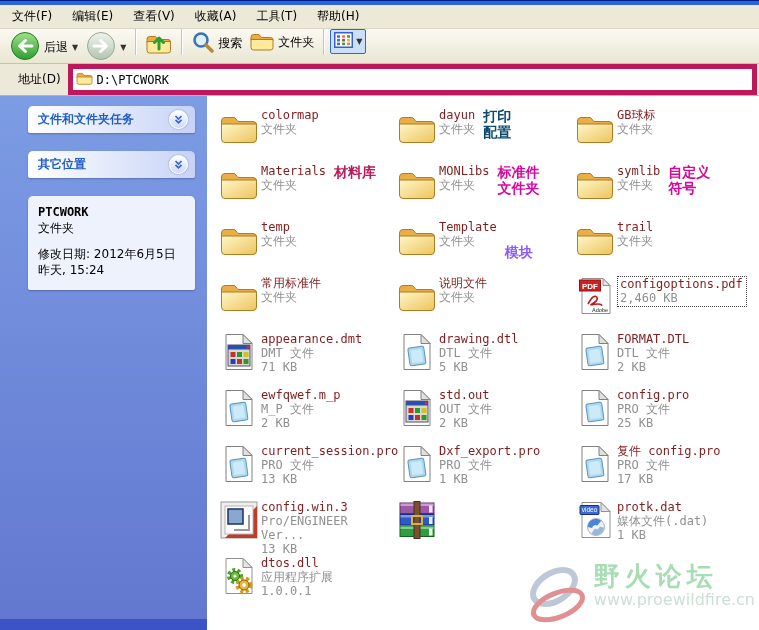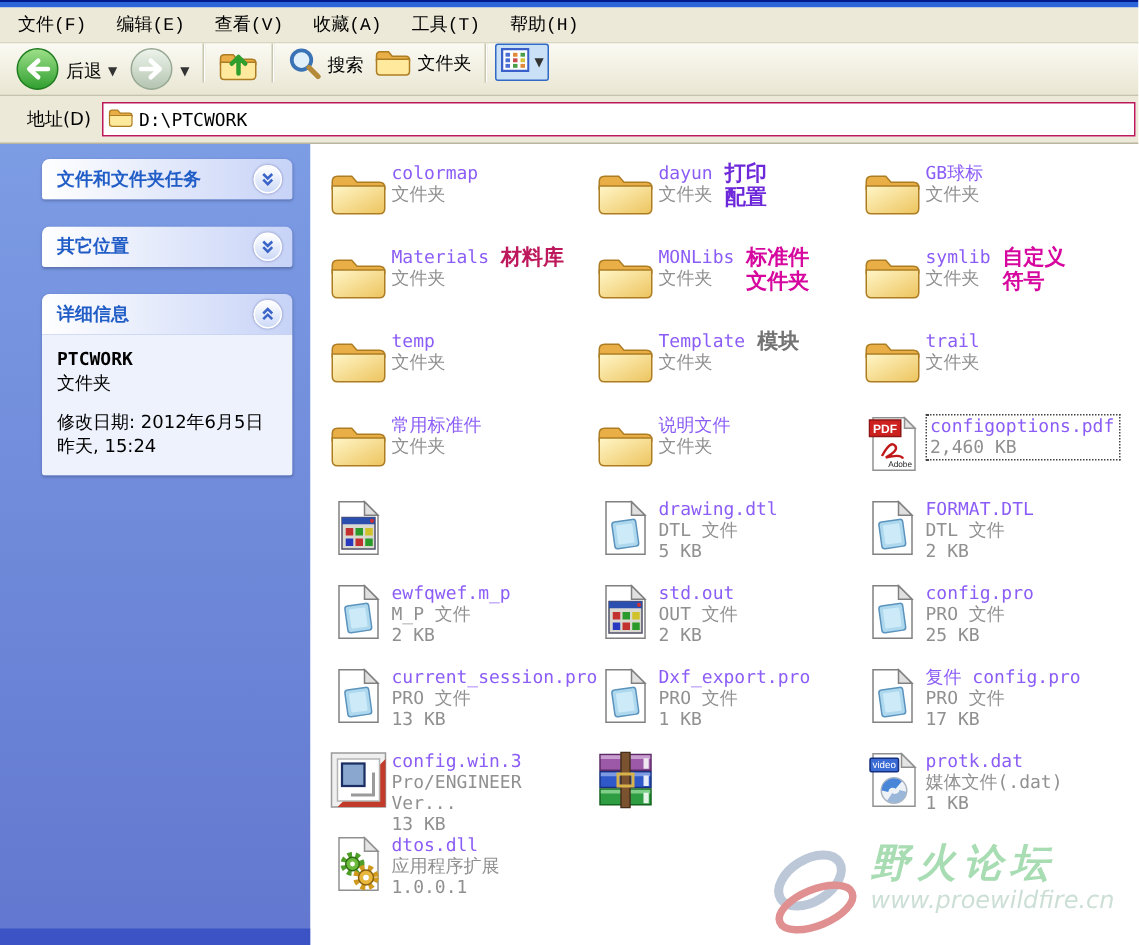--- a/index.html
+++ b/index.html
@@ -2,57 +2,57 @@
 <html><head>
 <meta charset="utf-8">
 <style>
   html,body{margin:0;padding:0;}
   body{width:759px;height:630px;overflow:hidden;background:#fff;
        font-family:"DejaVu Sans","Liberation Sans",sans-serif;font-size:12px;color:#000;}
   .win{position:relative;width:759px;height:630px;display:flex;flex-direction:column;}
   .topstrip{height:5px;background:linear-gradient(#001a8c 0%,#001a8c 30%,#2c65d9 30%,#2c65d9 100%);}
   
   .menubar{height:23px;background:#ece9d8;border-bottom:1px solid #d8d5c0;display:flex;align-items:center;padding-left:2px;}
-  .menu-item{padding:3px 10px;cursor:default;font-family:Liberation Mono, monospace;}
+  .menu-item{padding:3px 10px;cursor:default;}
   
   .toolbar{height:34px;background:linear-gradient(#fbfaf3,#e9e6d2);border-bottom:1px solid #c6c3ac;display:flex;align-items:flex-start;padding-left:6px;}
   .tb-btn{display:flex;align-items:center;gap:4px;padding:2px 4px;border-radius:3px;}
   .tb-sep{width:1px;height:26px;background:#c9c6b0;margin:0 5px;border-right:1px solid #fff;}
   .caret{font-size:8px;color:#333;line-height:8px;}
   .tb-views{border:1px solid #316ac5;background:#c9e0f7;padding:2px 3px;border-radius:2px;display:flex;align-items:center;gap:3px;}
   
   .addressbar{height:27px;background:#ece9d8;border-bottom:1px solid #b9b6a0;display:flex;align-items:center;padding:2px 2px 2px 6px;}
   .addr-label{margin-right:7px;margin-left:12px;}
-  .addr-input{flex:1;height:21px;background:#fff;border:1px solid #be185d;display:flex;align-items:center;gap:4px;padding-left:3px;
+  .addr-input{flex:1;height:21px;background:#fff;border:5px solid #be185d;display:flex;align-items:center;gap:4px;padding-left:3px;
               font-family:"DejaVu Sans Mono","Liberation Mono",monospace;}
   
   .main{flex:1;display:flex;min-height:0;}
   .sidebar{width:207px;background:linear-gradient(#7c9ce4,#6277cf);position:relative;padding-top:10px;box-sizing:border-box;}
   .sidebar::after{content:"";position:absolute;left:0;right:0;bottom:0;height:11px;background:#3b53c4;}
   .panel{margin:0 12px 18px 28px;border-radius:5px 5px 2px 2px;overflow:hidden;box-shadow:0 1px 2px rgba(0,0,30,.25);}
   .panel-head{height:27px;background:linear-gradient(90deg,#ffffff,#c7d3f7);display:flex;align-items:center;justify-content:space-between;
               padding:0 7px 0 10px;color:#215dc6;font-weight:bold;cursor:pointer;}
   .chev-btn{width:17px;height:17px;border-radius:50%;background:linear-gradient(#ffffff,#cdd9f7);border:1px solid #fff;
             display:flex;align-items:center;justify-content:center;box-shadow:0 0 2px rgba(0,0,80,.4);}
   .panel-body{background:#eef2fc;padding:8px 10px 12px 10px;line-height:16px;}
   .d-name{font-weight:bold;font-family:"DejaVu Sans Mono","Liberation Mono",monospace;}
   .d-mod{margin-top:10px;}
   
   .content{flex:1;background:#fff;position:relative;padding:10px 0 0 10px;box-sizing:border-box;}
   .grid{display:grid;grid-template-columns:178px 178px 178px;grid-auto-rows:56px;}
   .tile{display:flex;align-items:flex-start;cursor:default;}
   .tile .icon{width:44px;min-width:44px;height:44px;display:flex;align-items:center;justify-content:center;}
   .t-text{display:flex;margin-top:2px;}
   .t-lines{line-height:14px;font-family:"DejaVu Sans Mono","Liberation Mono",monospace;}
-  .t-name{color:#8b5cf6;}
+  .t-name{color:#7f1d1d;}
   .t-meta{color:#909090;}
   .t-lines.selected{border:1px dotted #444;padding:0 3px 1px 2px;}
   .t-ann{margin-left:8px;line-height:16px;font-size:14px;font-weight:bold;white-space:nowrap;}
   
-  .watermark{position:absolute;right:16px;bottom:4px;display:flex;align-items:flex-start;font-style:italic;}
+  .watermark{position:absolute;right:4px;bottom:4px;display:flex;align-items:flex-start;}
   .wm-text{margin-left:2px;}
   .wm-title{font-size:26px;font-weight:bold;letter-spacing:5px;line-height:30px;}
   .wm-url{font-size:16px;line-height:18px;text-align:center;}
 </style>
 </head>
 <body>
 
 <div class="win">
   <div class="topstrip"></div>
 
@@ -168,28 +168,20 @@
         <div class="panel-head">
           <span>其它位置</span>
           <span class="chev-btn">
             <svg width="11" height="11" viewBox="0 0 11 11">
                 <path d="M2.5 2 l3 3 3-3 M2.5 5.8 l3 3 3-3" stroke="#3a64c8" stroke-width="1.7" fill="none"></path>
               </svg>
           </span>
         </div>
       </div>
       <div class="panel">
-        <div class="panel-head">
-          <span>详细信息</span>
-          <span class="chev-btn">
-            <svg width="11" height="11" viewBox="0 0 11 11">
-                <path d="M2.5 5 l3-3 3 3 M2.5 8.8 l3-3 3 3" stroke="#3a64c8" stroke-width="1.7" fill="none"></path>
-              </svg>
-          </span>
-        </div>
         <div class="panel-body">
           <div class="d-name">PTCWORK</div>
           <div>文件夹</div>
           <div class="d-mod">修改日期: 2012年6月5日 昨天, 15:24</div>
         </div>
       </div>
     </div>
 
     <div class="content">
       <div class="grid" id="file-grid">
@@ -224,21 +216,21 @@
                 </defs>
     <path d="M1.5 8 Q1.5 4.5 5 4.5 h9.5 l3.5 4 H33 q3.5 0 3.5 3.5 V13 H1.5 Z" fill="#e9ae45" stroke="#ad7d23"></path>
     <path d="M1.5 11 H36.5 V26 q0 3.5 -3.5 3.5 H5 Q1.5 29.5 1.5 26 Z" fill="url(#fg)" stroke="#ad7d23"></path>
               </svg>
             </span>
             <div class="t-text">
               <div class="t-lines">
                 <div class="t-name">dayun</div>
                 <div class="t-meta">文件夹</div>
               </div>
-              <div class="t-ann" style="color: #6d28d9; text-align: center;">
+              <div class="t-ann" style="color: #0c4a6e; text-align: center;">
                 <div>打印</div>
                 <div>配置</div>
               </div>
             </div>
           </div>
           <div class="tile">
             <span class="icon">
               <svg width="38" height="31" viewBox="0 0 38 31">
     <defs>
                   <linearGradient id="fg" x1="0" y1="0" x2="1" y2="1">
@@ -359,21 +351,21 @@
                 </defs>
     <path d="M1.5 8 Q1.5 4.5 5 4.5 h9.5 l3.5 4 H33 q3.5 0 3.5 3.5 V13 H1.5 Z" fill="#e9ae45" stroke="#ad7d23"></path>
     <path d="M1.5 11 H36.5 V26 q0 3.5 -3.5 3.5 H5 Q1.5 29.5 1.5 26 Z" fill="url(#fg)" stroke="#ad7d23"></path>
               </svg>
             </span>
             <div class="t-text">
               <div class="t-lines">
                 <div class="t-name">Template</div>
                 <div class="t-meta">文件夹</div>
               </div>
-              <div class="t-ann" style="color: #737373;">
+              <div class="t-ann" style="color: #8b5cf6; margin-top: 24px;">
                 <div>模块</div>
               </div>
             </div>
           </div>
           <div class="tile">
             <span class="icon">
               <svg width="38" height="31" viewBox="0 0 38 31">
     <defs>
                   <linearGradient id="fg" x1="0" y1="0" x2="1" y2="1">
                     <stop offset="0" stop-color="#fff6c8"></stop>
@@ -458,20 +450,27 @@
     <rect x="4" y="12" width="22" height="4.5" fill="#2b4fae"></rect>
                 <circle cx="24" cy="14.2" r="1.4" fill="#d03030"></circle>
     <rect x="6.5" y="19" width="5" height="5" fill="#c23030"></rect>
                 <rect x="13" y="19" width="5" height="5" fill="#2a9a2a"></rect>
                 <rect x="19.5" y="19" width="5" height="5" fill="#cfc22a"></rect>
     <rect x="6.5" y="26" width="5" height="5" fill="#2a3ac0"></rect>
                 <rect x="13" y="26" width="5" height="5" fill="#c23030"></rect>
                 <rect x="19.5" y="26" width="5" height="5" fill="#2a9a2a"></rect>
               </svg>
             </span>
+            <div class="t-text">
+              <div class="t-lines">
+                <div class="t-name">appearance.dmt</div>
+                <div class="t-meta">DMT 文件</div>
+                <div class="t-meta">71 KB</div>
+              </div>
+            </div>
           </div>
           <div class="tile">
             <span class="icon">
               <svg width="30" height="38" viewBox="0 0 30 38">
     <path d="M2 1.5 H19 L28 10.5 V36.5 H2 Z" fill="#fff" stroke="#808080"></path>
     <path d="M19 1.5 L28 10.5 H19 Z" fill="#e0e0e0" stroke="#808080"></path>
     <g transform="rotate(-8 15 24)">
                   <rect x="7" y="14" width="16" height="18" rx="2" fill="#add8ee" stroke="#5b93bd"></rect>
     <rect x="9.5" y="16.5" width="11" height="13" rx="1" fill="#cdeaf8"></rect>
                 </g>

